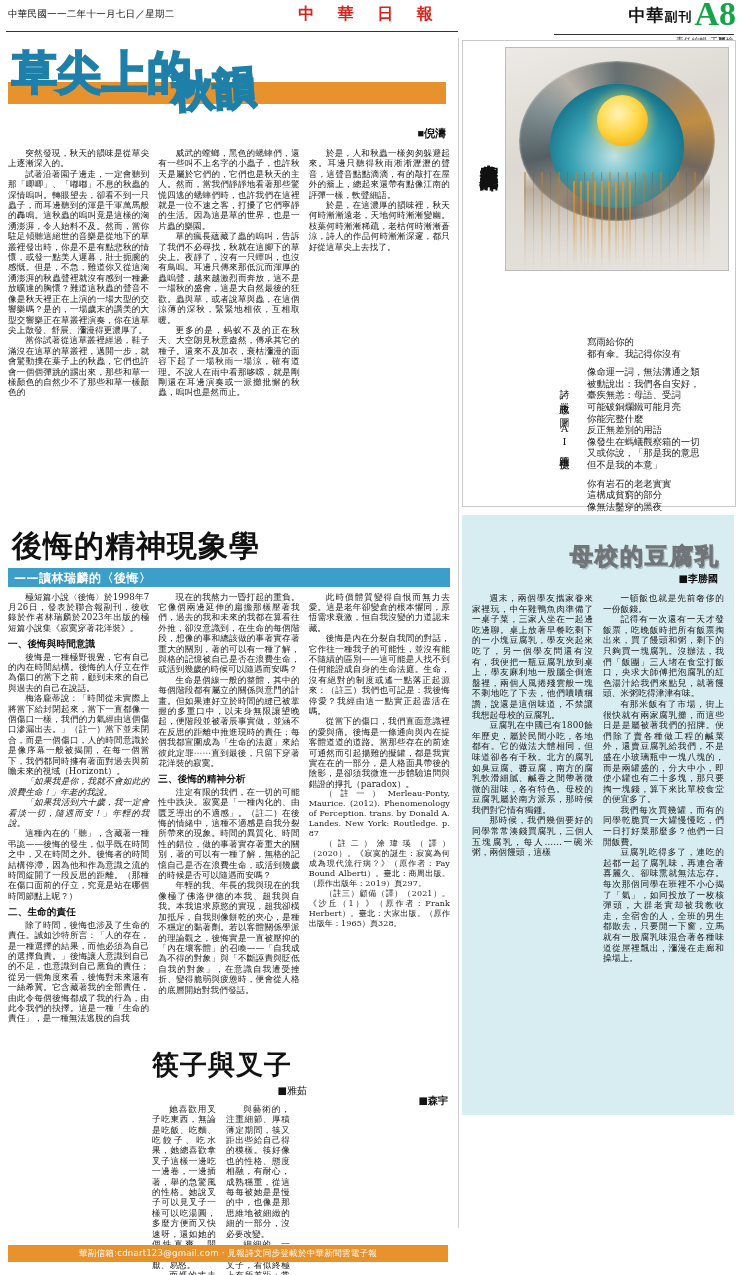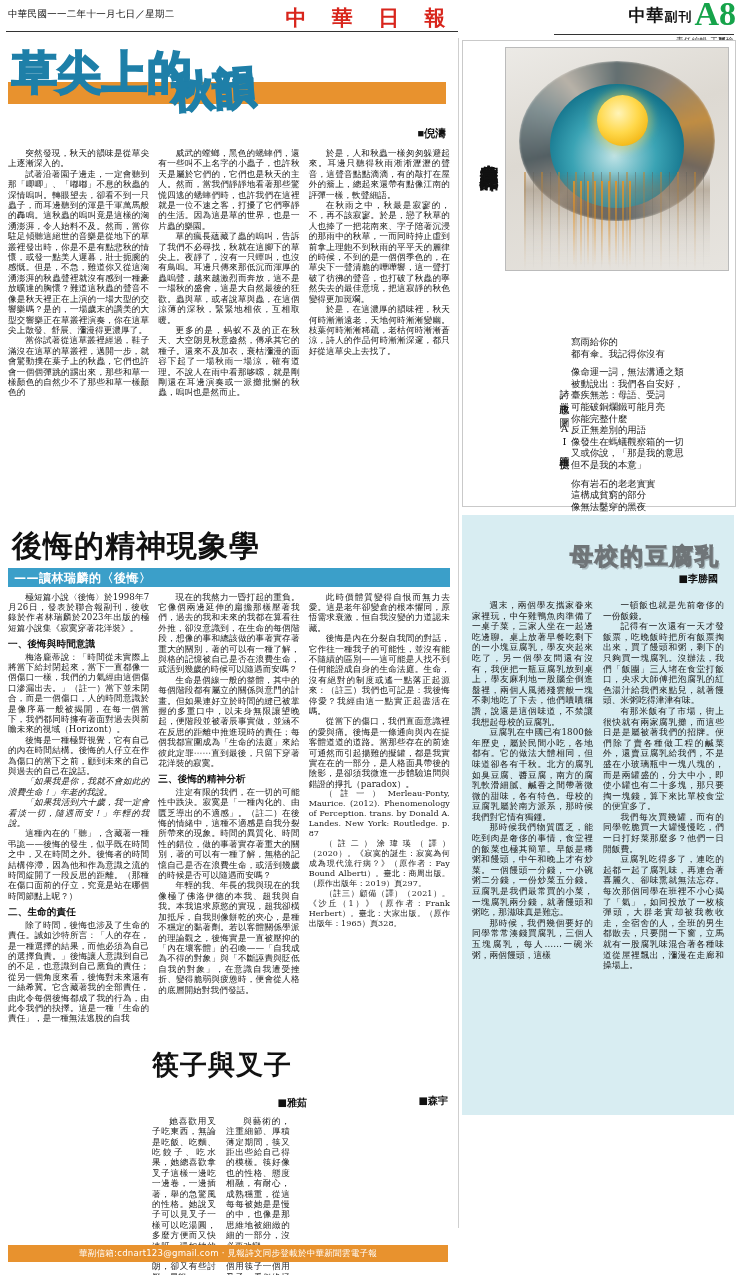--- a/index.html
+++ b/index.html
@@ -11,21 +11,21 @@
   .page{position:relative;width:740px;height:1275px;}
 
   
   .masthead{position:absolute;left:0;top:0;width:740px;height:34px;}
   .mh-date{
     position:absolute;left:8px;top:8px;font-size:9.5px;letter-spacing:.3px;
     font-family:"DejaVu Sans","Liberation Sans",sans-serif;color:#111;white-space:nowrap;
   }
   .mh-paper{
     position:absolute;left:0;right:0;top:4px;text-align:center;
-    font-size:21px;font-weight:bold;color:#d8251c;letter-spacing:9px;
+    font-size:16px;font-weight:bold;color:#d8251c;letter-spacing:9px;
     font-family:"DejaVu Serif","Liberation Serif",serif;
   }
   .mh-right{position:absolute;right:4px;top:0px;display:flex;align-items:flex-end;}
   .mh-brand{
     font-size:17px;font-weight:bold;color:#111;letter-spacing:1px;
     font-family:"DejaVu Serif",serif;line-height:1;padding-bottom:5px;
   }
   .mh-brand .sub{font-size:13px;}
   .mh-page{
     font-size:34px;font-weight:bold;color:#16a34a;line-height:.85;
@@ -95,22 +95,22 @@
     font-size:9.6px;font-weight:bold;margin:6px 0 2px 0;color:#111;
     font-family:"DejaVu Sans",sans-serif;text-indent:0;
   }
 
   
   .a3-title{
     font-size:27px;font-weight:bold;letter-spacing:1px;
     font-family:"DejaVu Sans","Liberation Sans",sans-serif;color:#111;line-height:1.1;
   }
   .a3-by{
-    text-align:right;font-size:10px;font-weight:bold;color:#111;
-    font-family:"DejaVu Sans",sans-serif;margin-top:16px;
+    text-align:right;font-size:10px;font-weight:normal;color:#111;
+    font-family:"DejaVu Sans",sans-serif;margin-top:4px;
   }
 
   
   .rightcol{position:absolute;left:462px;top:40px;width:278px;height:1232px;}
   .poembox{position:relative;width:272px;height:465px;border:1px solid #c9c9c9;background:#fff;}
   .artframe{
     position:absolute;left:42px;top:6px;width:222px;height:222px;
     border:1px solid #bbb;overflow:hidden;background:#e8e6e2;
   }
   .art-canvas{position:absolute;inset:0;}
@@ -166,38 +166,38 @@
     font-size:19px;font-weight:bold;line-height:1.04;color:#111;
     font-family:"DejaVu Sans","Liberation Sans",sans-serif;
     writing-mode:vertical-rl;text-orientation:upright;letter-spacing:1px;
   }
   .poem-credit{
     position:absolute;left:84px;top:340px;width:22px;
     font-size:10px;line-height:1.05;color:#111;
     font-family:"DejaVu Serif",serif;
     writing-mode:vertical-rl;text-orientation:upright;letter-spacing:1.5px;
   }
-  .poem-body{position:absolute;left:108px;top:295px;width:150px;}
+  .poem-body{position:absolute;left:124px;top:295px;width:150px;}
   .poem-stanza{
     font-size:9.4px;line-height:11.6px;color:#1a1a1a;
     font-family:"DejaVu Serif","Liberation Serif",serif;margin-bottom:7px;
   }
 
   
   .rbox{position:relative;margin-top:8px;width:272px;height:600px;background:#d8edf2;}
   .rbox-title{
     position:absolute;right:14px;top:26px;font-size:23px;font-weight:bold;color:#ffffff;
     -webkit-text-stroke:1.1px #6f7578;font-family:"DejaVu Sans","Liberation Sans",sans-serif;
     letter-spacing:2px;text-shadow:1.5px 1.5px 0 rgba(120,130,135,.45);
   }
   .rbox-by{
     position:absolute;right:16px;top:57px;font-size:10px;font-weight:bold;color:#111;
     font-family:"DejaVu Sans",sans-serif;
   }
-  .rbox-cols{position:absolute;left:10px;top:78px;width:252px;display:flex;gap:10px;margin-top:7px;}
+  .rbox-cols{position:absolute;left:10px;top:78px;width:252px;display:flex;gap:10px;}
   .rbox-cols .bodytext{font-size:8.7px;line-height:10.6px;}
 
   
   .footbar{
     position:absolute;left:8px;bottom:10px;width:440px;height:17px;background:#e8922e;
   }
   .footbar span{
     display:block;text-align:center;color:#fff;font-size:8.6px;line-height:17px;
     font-family:"DejaVu Sans",sans-serif;letter-spacing:.2px;
   }
@@ -243,39 +243,38 @@
         <div class="col">
           <div class="bodytext">
             <p>威武的螳螂，黑色的蟋蟀們，還有一些叫不上名字的小蟲子，也許秋天是屬於它們的，它們也是秋天的主人。然而，當我們靜靜地看著那些驚慌四逃的蟋蟀們時，也許我們在這裡就是一位不速之客，打擾了它們寧靜的生活。因為這是草的世界，也是一片蟲的樂園。</p>
             <p>草的瘋長蘊藏了蟲的嗚叫，告訴了我們不必尋找，秋就在這腳下的草尖上。夜靜了，沒有一只蟬叫，也沒有鳥嗚。耳邊只傳來那低沉而渾厚的蟲嗚聲，越來越激烈而奔放，這不是一場秋的盛會，這是大自然最後的狂歡。蟲與草，或者說草與蟲，在這個涼薄的深秋，緊緊地相依，互相取暖。</p>
             <p>更多的是，蚂蚁不及的正在秋天、大空朗見秋意盎然，傳承其它的種子。還來不及加衣，衰枯瀰漫的面容下起了一場秋雨一場涼，確有道理。不說人在雨中看那哆嗦，就是剛剛還在耳邊演奏或一派攤批懈的秋蟲，嗚叫也是然而止。</p>
           </div>
         </div>
         <div class="col">
           <div class="bodytext">
             <p>於是，人和秋蟲一樣匆匆躲避起來。耳邊只聽得秋雨淅淅瀝瀝的聲音，這聲音點點滴滴，有的敲打在屋外的簷上，總起來還帶有點像江南的評彈一樣，軟聲細語。</p>
-            <p>在秋雨之中，秋最是寂寥的，不，再不該寂寥。於是，戀了秋草的人也捧了一把花南來、字子陪著沉浸的那雨中的秋草，一而同時持止虛到前拿上理飽不到秋雨的平平天的麗律的時候，不到的是一個個季色的，在草尖下一聲清脆的嘩嘩響，這一聲打破了彷彿的聲音，也打破了秋蟲的寧然失去的最佳意境，把這寂靜的秋色變得更加斑斕。</p>
             <p>於是，在這濃厚的韻味裡，秋天何時漸漸遠老，天地何時漸漸變幽。枝葉何時漸漸稀疏，老枯何時漸漸蒼涼，詩人的作品何時漸漸深邃，都只好從這草尖上去找了。</p>
           </div>
         </div>
       </div>
 
     <div class="a2">
       <div class="a2-title">後悔的精神現象學</div>
       <div class="a2-subbar">
         <div class="a2-sub">——讀林瑞麟的〈後悔〉</div>
       </div>
       <div class="a2-by" style="top:520px;">■森宇</div>
       <div class="cols3" id="a2-body" style="margin-top:5px;">
           <div class="col">
             <div class="bodytext">
               <p>極短篇小說〈後悔〉於1998年7月26日，發表於聯合報副刊，後收錄於作者林瑞麟於2023年出版的極短篇小說集《寂寞穿著花洋裝》。</p>
               <div class="secthead">一、後悔與時間意識</div>
+              <p>後悔是一種極野視覺，它有自己的內在時間結構。後悔的人仔立在作為傷口的當下之前，顧到未來的自己與過去的自己在說話。</p>
               <p>梅洛龐蒂說：「時間從未實際上將當下給封閉起來，當下一直都像一個傷口一樣，我們的力氣經由這個傷口滲漏出去。」（註一）當下並未閉合，而是一個傷口，人的時間意識於是像序幕一般被揭開，在每一個當下，我們都同時擁有著面對過去與前瞻未來的視域（Horizont）。</p>
-              <p>後悔是一種極野視覺，它有自己的內在時間結構。後悔的人仔立在作為傷口的當下之前，顧到未來的自己與過去的自己在說話。</p>
               <p style="font-style: italic;">「如果我是你，我就不會如此的浪費生命！」年老的我說。</p>
               <p style="font-style: italic;">「如果我活到六十歲，我一定會看淡一切，隨遇而安！」年輕的我說。</p>
               <p>這種內在的「聽」，含藏著一種弔詭——後悔的發生，似乎既在時間之中，又在時間之外。後悔者的時間結構停滯，因為他和作為意識之流的時間綻開了一段反思的距離。（那種在傷口面前的仔立，究竟是站在哪個時間節點上呢？）</p>
               <div class="secthead">二、生命的責任</div>
               <p>除了時間，後悔也涉及了生命的責任。誠如沙特所言：「人的存在，是一種選擇的結果，而他必須為自己的選擇負責。」後悔讓人意識到自己的不足，也意識到自己應負的責任；從另一個角度來看，後悔對未來還有一絲希冀。它含藏著我的全部責任，由此令每個後悔都成了我的行為，由此令我們的抉擇。這是一種「生命的責任」，是一種無法逃脫的自我</p>
             </div>
           </div>
           <div class="col">
             <div class="bodytext">
               <p>現在的我熬力一昏打起的重負。它像個兩邊延伸的扁擔那樣壓著我們，過去的我和未來的我都在算看往外推，卻沒意識到，在生命的每個階段，想像的事和總該做的事著實存著重大的關別，著的可以有一種了解，與格的記憶被自己是否在浪費生命，或活到幾歲的時候可以隨遇而安嗎？</p>
@@ -347,21 +346,20 @@
     </div>
 
     <div class="rbox">
       <div class="rbox-title">母校的豆腐乳</div>
       <div class="rbox-by">■李勝國</div>
       <div class="rbox-cols" id="r-body">
           <div class="col">
             <div class="bodytext">
               <p>週末，兩個學友攜家眷來家裡玩，中午雞鴨魚肉準備了一桌子菜，三家人坐在一起邊吃邊聊。桌上放著早餐吃剩下的一小塊豆腐乳，學友夾起來吃了，另一個學友問還有沒有，我便把一瓶豆腐乳放到桌上，學友麻利地一股腦全倒進盤裡，兩個人風捲殘雲般一塊不剩地吃了下去，他們嘖嘖稱讚，說還是這個味道，不禁讓我想起母校的豆腐乳。</p>
               <p>豆腐乳在中國已有1800餘年歷史，屬於民間小吃，各地都有。它的做法大體相同，但味道卻各有千秋。北方的腐乳如臭豆腐、醬豆腐，南方的腐乳軟滑細膩、鹹香之間帶著微微的甜味，各有特色。母校的豆腐乳屬於南方派系，那時候我們對它情有獨鍾。</p>
-              <p>那時候我們物質匱乏，能吃到肉是奢侈的事情，食堂裡的飯菜也極其簡單。早飯是稀粥和饅頭，中午和晚上才有炒菜。一個饅頭一分錢，一小碗粥二分錢，一份炒菜五分錢。豆腐乳是我們最常買的小菜，一塊腐乳兩分錢，就著饅頭和粥吃，那滋味真是難忘。</p>
               <p>那時候，我們幾個要好的同學常常湊錢買腐乳，三個人五塊腐乳，每人……一碗米粥，兩個饅頭，這樣</p>
             </div>
           </div>
           <div class="col">
             <div class="bodytext">
               <p>一頓飯也就是先前奢侈的一份飯錢。</p>
               <p>記得有一次還有一天才發飯票，吃晚飯時把所有飯票掏出來，買了饅頭和粥，剩下的只夠買一塊腐乳。沒辦法，我們「飯團」三人堵在食堂打飯口，央求大師傅把泡腐乳的紅色湯汁給我們來點兒，就著饅頭、米粥吃得津津有味。</p>
               <p>有那米飯有了市場，街上很快就有兩家腐乳攤，而這些日是是屬被著我們的招牌。便們除了賣各種做工程的鹹菜外，還賣豆腐乳給我們，不是盛在小玻璃瓶中一塊八塊的，而是兩罐盛的，分大中小，即使小罐也有二十多塊，那只要掏一塊錢，算下來比單校食堂的便宜多了。</p>
               <p>我們每次買幾罐，而有的同學乾脆買一大罐慢慢吃，們一日打好菜那麼多？他們一日開飯費。</p>
               <p>豆腐乳吃得多了，連吃的起都一起了腐乳味，再連合著喜麗久、卻味熏就無法忘存。每次那個同學在班裡不小心揭了「氣」，如同投放了一枚核彈頭，大群老實却被我教收走，全宿舍的人，全班的男生都散去，只要開一下窗，立馬就有一股腐乳味混合著各種味道從屋裡飄出，瀰漫在走廊和操場上。</p>

